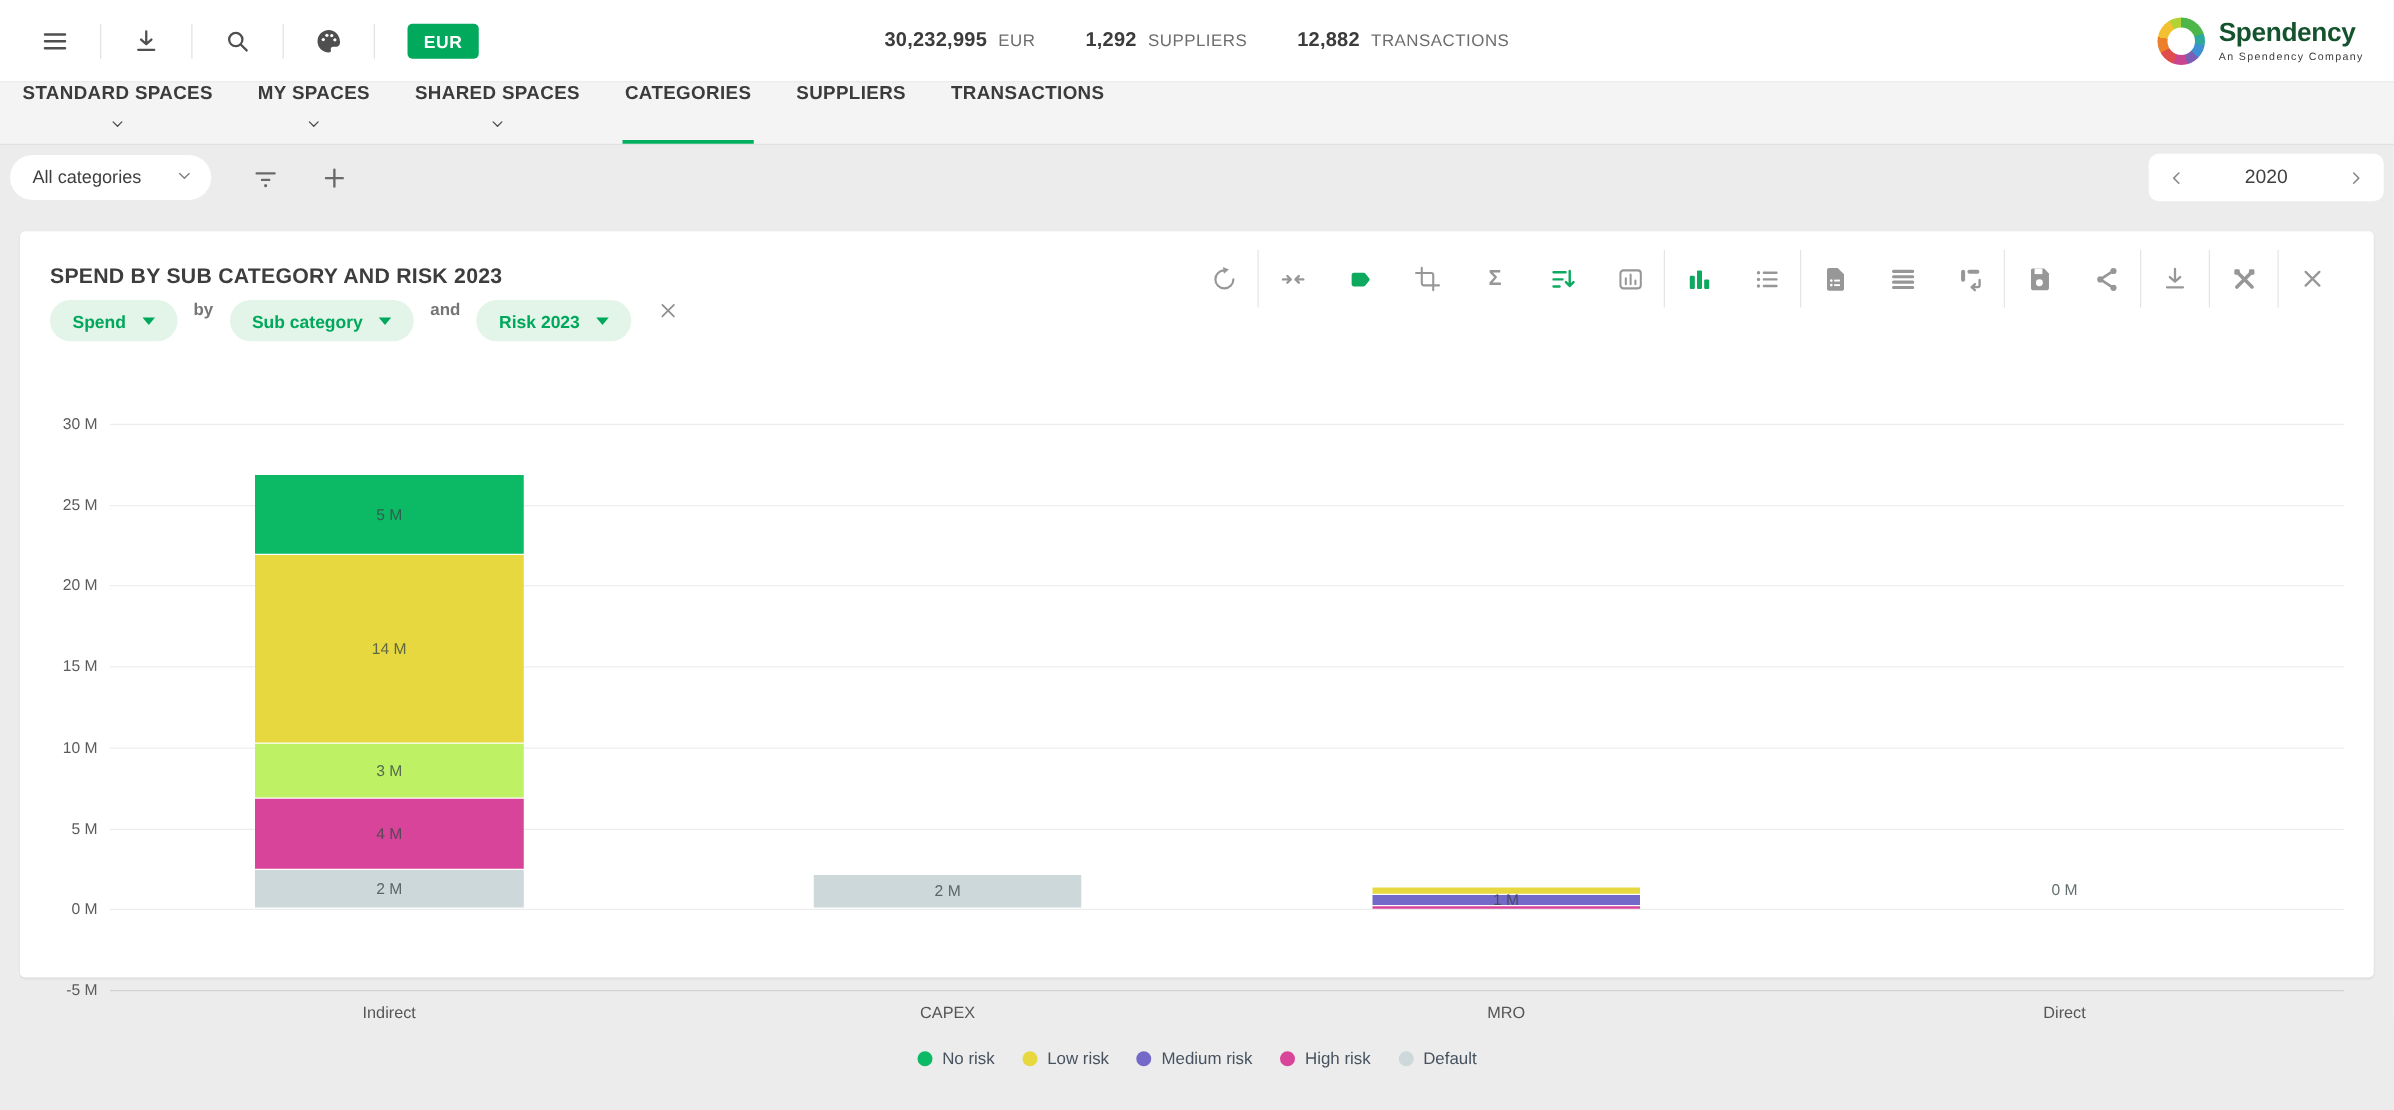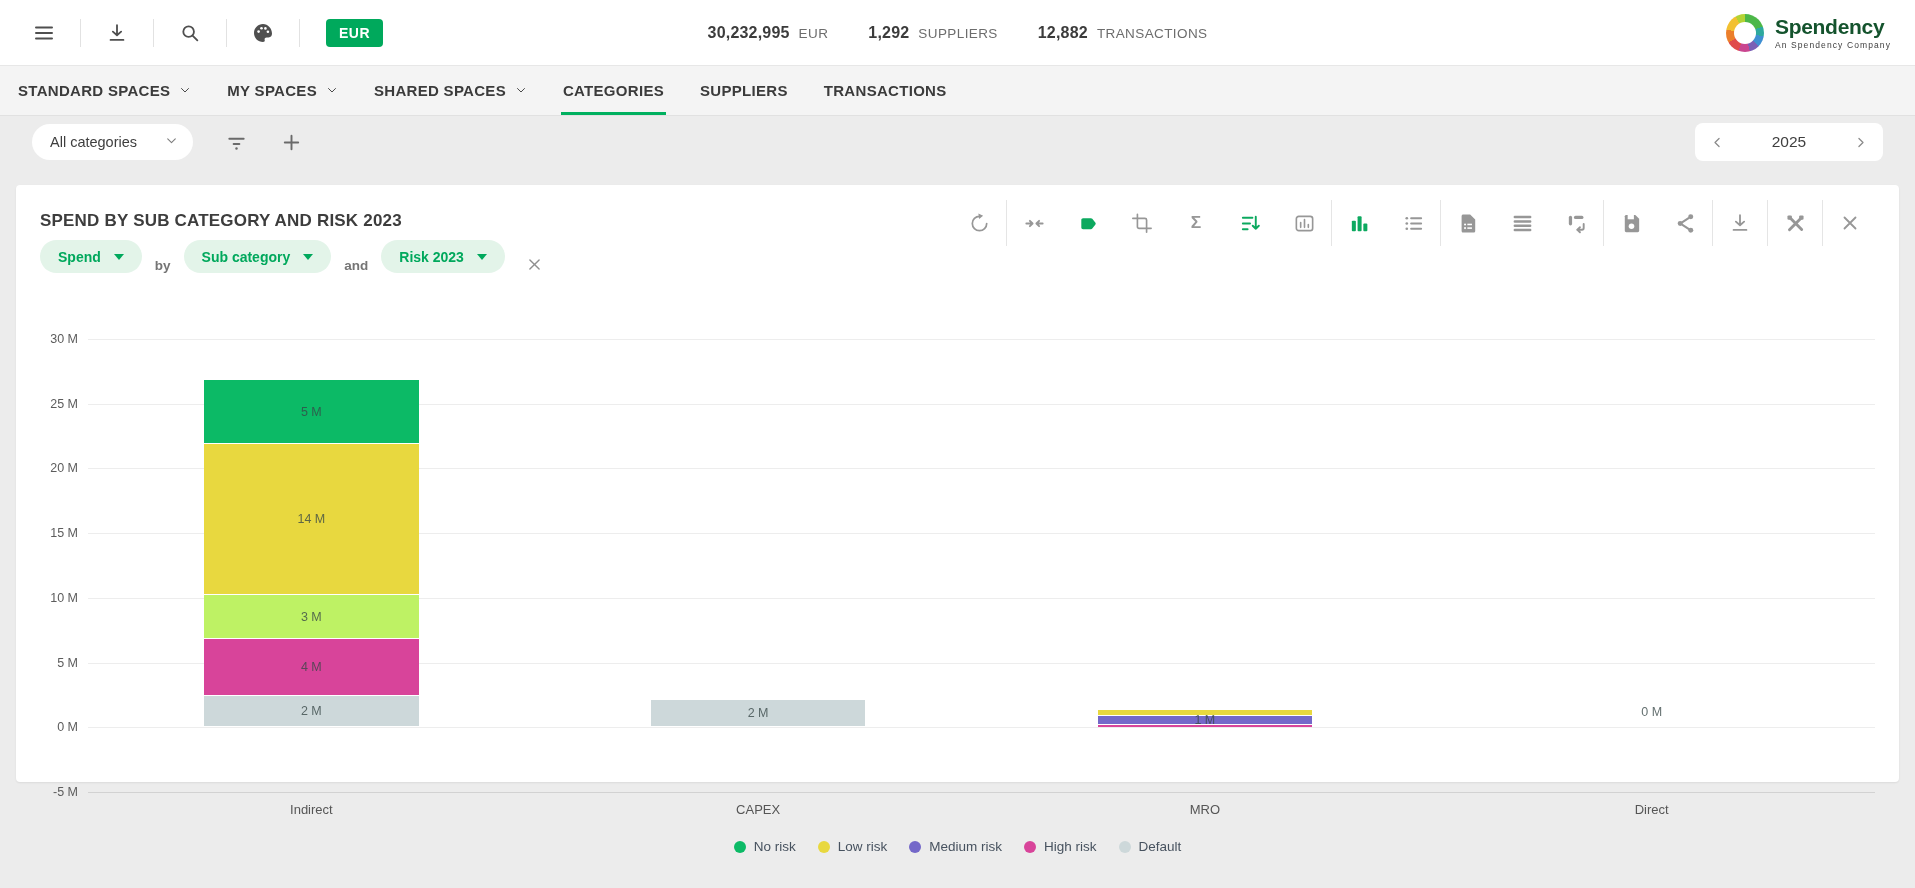--- a/index.html
+++ b/index.html
@@ -26,40 +26,40 @@
                #ec7f2b 240deg 280deg,#f2c030 280deg 330deg,#b3d334 330deg 360deg);
     display:flex; align-items:center; justify-content:center; }
   .brand-ring::after { content:""; width:22px; height:22px; border-radius:50%; background:#fff; }
   .brand-name { font-size:21px; font-weight:bold; color:#14532d; letter-spacing:-.3px; line-height:1; }
   .brand-tag { font-size:8.5px; color:#3d3d3d; letter-spacing:1.1px; margin-top:3px; }
 
   
   .nav { height:50px; background:#f4f4f4; border-bottom:1px solid #e1e1e1; display:flex;
          align-items:stretch; padding-left:18px; gap:36px; }
   .nav-tab { display:flex; align-items:center; gap:9px; font-weight:bold; font-size:15px;
-             color:#3b3b3b; letter-spacing:.3px; cursor:pointer; position:relative; }
+             color:#3b3b3b; letter-spacing:.3px; cursor:pointer; position:relative;flex-direction:column; }
   .nav-tab.active::after { content:""; position:absolute; left:-2px; right:-2px; bottom:0; height:3px; background:#00b05f; }
   .nav-tab svg { color:#4a4a4a; }
 
   
-  .filterbar { height:52px; display:flex; align-items:center; padding:0 32px; gap:32px; }
+  .filterbar { height:52px; display:flex; align-items:center; padding:0 8px; gap:32px; }
   .cat-pill { background:#fff; border-radius:18px; height:36px; display:flex; align-items:center;
               gap:28px; padding:0 15px 0 18px; font-size:14.5px; color:#3e3e3e; cursor:pointer; }
   .cat-pill svg { color:#7d7d7d; }
   .fb-icon { color:#6a6a6a; cursor:pointer; display:flex; align-items:center; }
   .year-pill { margin-left:auto; background:#fff; border-radius:8px; height:38px; width:188px;
                display:flex; align-items:center; justify-content:space-between; padding:0 15px;
                font-size:15.5px; color:#3f3f3f; }
   .year-pill .arr { color:#8a8a8a; cursor:pointer; display:flex; align-items:center; }
 
   
   .card { margin:17px 16px 0; background:#fff; border-radius:4px; height:597px;
           box-shadow:0 1px 2px rgba(0,0,0,.08); padding:26px 24px 0; position:relative; }
   .card-title { font-size:17px; font-weight:bold; color:#3d3d3d; letter-spacing:.2px; }
-  .chips-row { margin-top:9px; display:flex; align-items:flex-end; gap:13px; }
+  .chips-row { margin-top:9px; display:flex; align-items:flex-start; gap:13px; }
   .chip { background:#e3f4e9; color:#00a85c; border-radius:17px; height:33px; padding:0 18px;
           display:flex; align-items:center; gap:13px; font-weight:bold; font-size:14px; cursor:pointer; }
   .chip .caret { width:0; height:0; border-left:5px solid transparent; border-right:5px solid transparent;
                  border-top:6px solid #00a85c; }
   .conn { color:#757575; font-weight:bold; font-size:13.5px; }
   .chips-close { color:#8f8f8f; cursor:pointer; margin-left:8px; display:flex; align-items:center; }
 
   
   .toolbar { position:absolute; top:14px; right:22px; height:48px; display:flex; align-items:center; }
   .tool { width:54px; display:flex; justify-content:center; align-items:center; color:#979797; cursor:pointer; }
@@ -189,21 +189,21 @@
       <svg width="23" height="23" viewBox="0 0 24 24" fill="none" stroke="currentColor" stroke-width="2" stroke-linecap="round" stroke-linejoin="round">
         <path d="M12 5v14M5 12h14"></path>
       </svg>
     </div>
   <div class="year-pill">
     <span class="arr">
         <svg width="15" height="15" viewBox="0 0 24 24" fill="none" stroke="currentColor" stroke-width="2" stroke-linecap="round" stroke-linejoin="round">
           <path d="M14.5 5.5L8 12l6.5 6.5"></path>
         </svg>
       </span>
-    <span>2025</span>
+    <span>2020</span>
     <span class="arr">
         <svg width="15" height="15" viewBox="0 0 24 24" fill="none" stroke="currentColor" stroke-width="2" stroke-linecap="round" stroke-linejoin="round">
           <path d="M9.5 5.5L16 12l-6.5 6.5"></path>
         </svg>
       </span>
   </div>
 </div>
 
 <div class="card">
   <div class="card-title">SPEND BY SUB CATEGORY AND RISK 2023</div>

